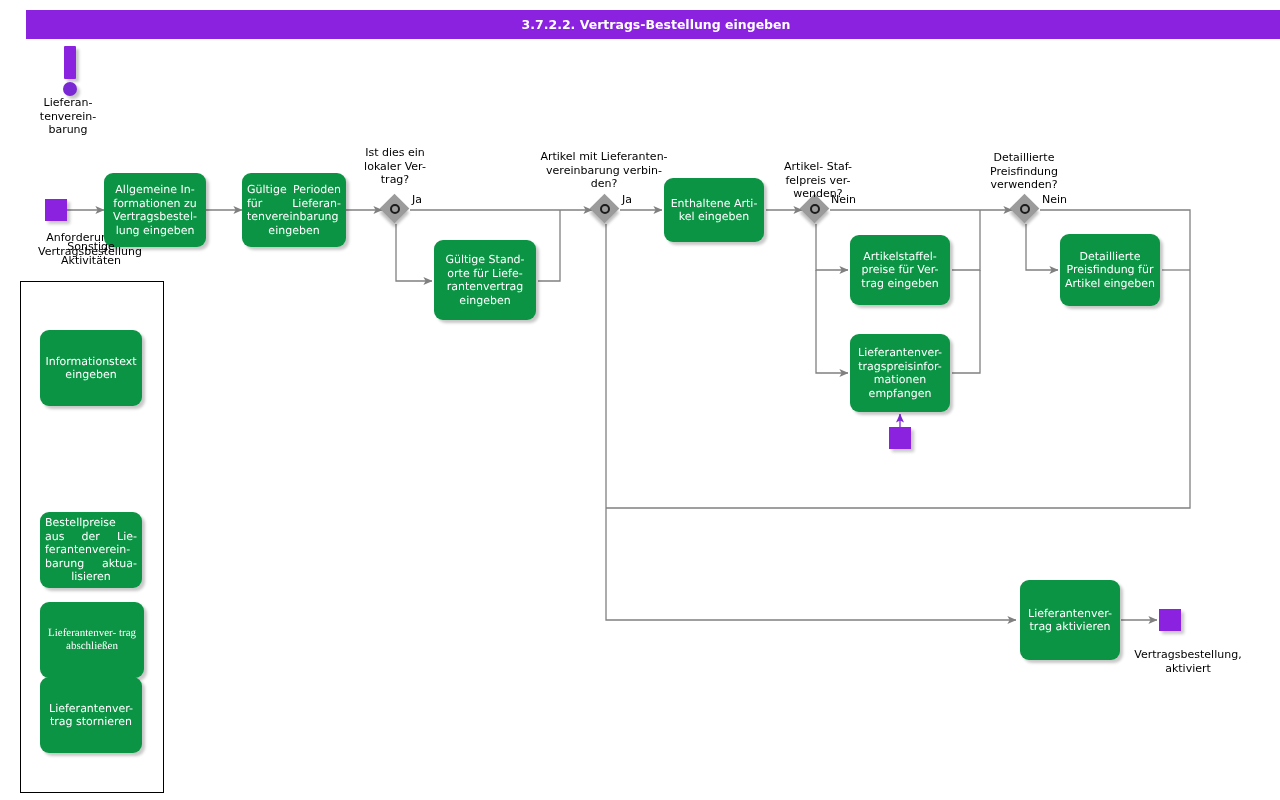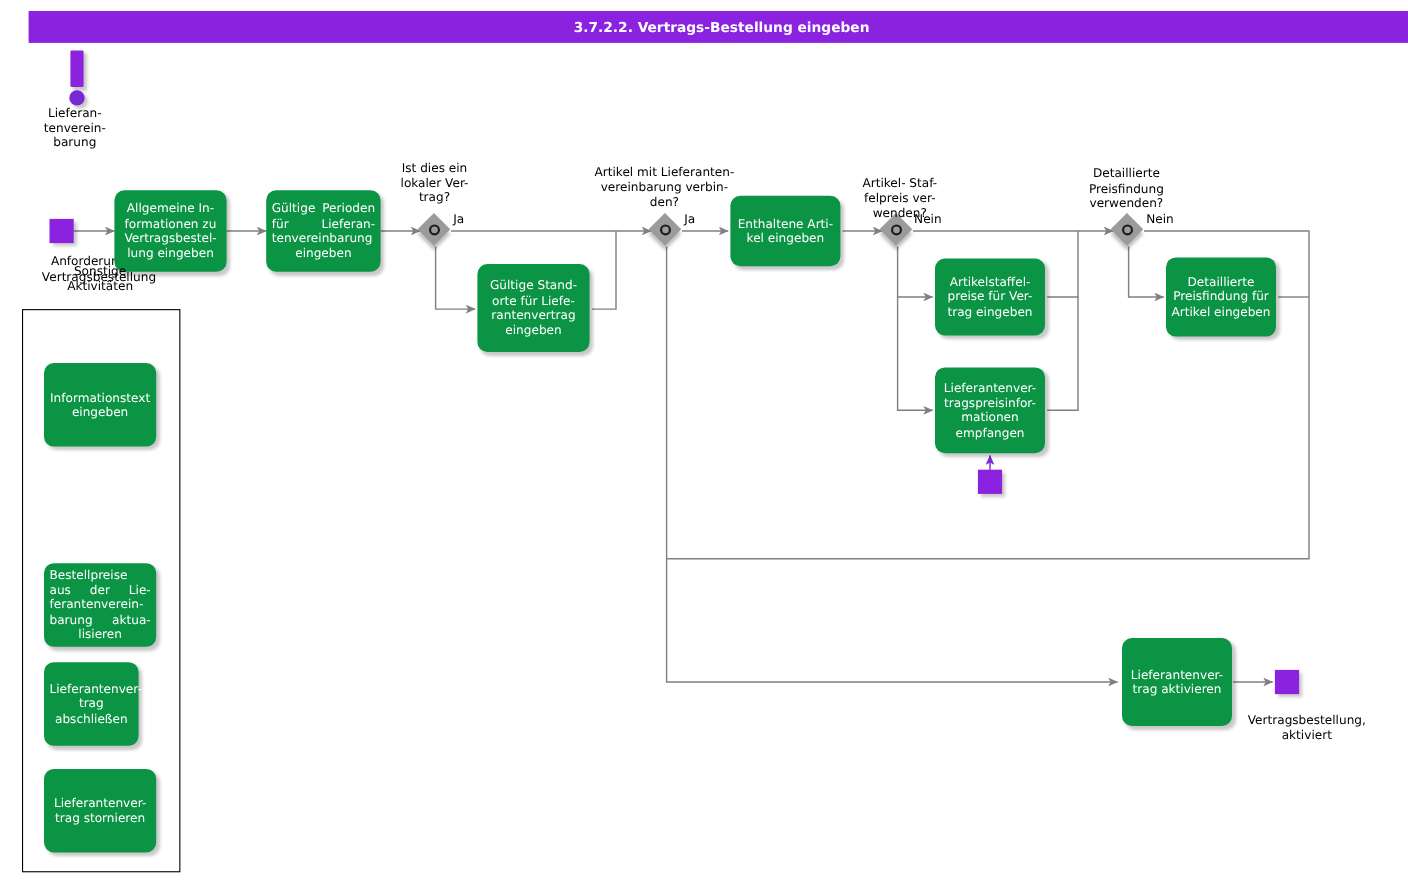--- a/index.html
+++ b/index.html
@@ -269,22 +269,22 @@
     <span>Informationstext
 eingeben</span>
   </div>
   <div class="task just" style="left:40px;top:512px;width:102px;height:76px;">
     <span>Bestellpreise
 aus    der    Lie-
 ferantenverein-
 barung    aktua-
 lisieren</span>
   </div>
-  <div class="task" style="left:40px;top:602px;width:86px;height:76px;">
+  <div class="task" style="left:40px;top:602px;width:104px;height:76px;font-family:Liberation Serif, serif;">
     <span>Lieferantenver-
 trag abschließen</span>
   </div>
-  <div class="task" style="left:40px;top:699px;width:102px;height:76px;">
+  <div class="task" style="left:40px;top:677px;width:102px;height:76px;">
     <span>Lieferantenver-
 trag stornieren</span>
   </div>
 
 </div>
 
 </body></html>

